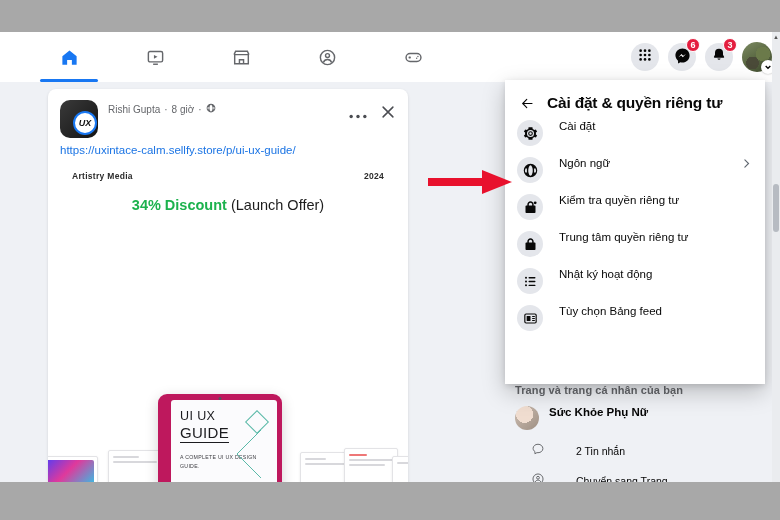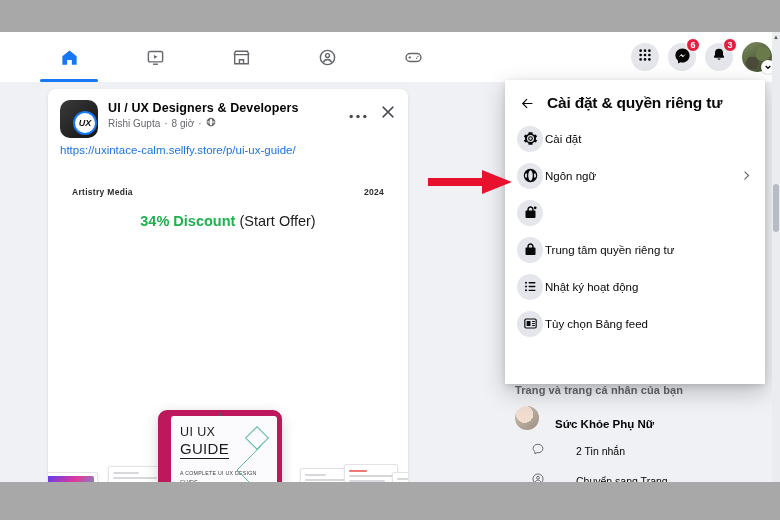--- a/index.html
+++ b/index.html
@@ -97,21 +97,21 @@
   .post-actions { display: flex; align-items: center; gap: 13px; padding-top: 4px; }
   .post-actions span { cursor: pointer; color: #444; }
   .post-link {
     padding: 6px 12px 9px 12px;
     font-size: 11.5px; color: #1b74e4; cursor: pointer;
     word-break: break-all;
   }
 
   
   .creative {
-    position: absolute; left: 0; top: 86px; width: 360px; height: 339px;
+    position: absolute; left: 0; top: 70px; width: 360px; height: 339px;
     background: #fff; overflow: hidden;
   }
   .cr-row {
     display: flex; justify-content: space-between;
     padding: 12px 24px 0 24px;
     font-size: 8.5px; font-weight: bold; color: #2b2b2b; letter-spacing: .3px;
   }
   .cr-head {
     margin-top: 24px; text-align: center;
     font-size: 29px; line-height: 1.12; font-weight: bold; color: #080808;
@@ -153,37 +153,37 @@
     position: absolute; left: 505px; top: 48px;
     width: 260px; height: 304px;
     background: #fff; border-radius: 0;
     box-shadow: 0 8px 22px rgba(0,0,0,.22), 0 2px 6px rgba(0,0,0,.12);
     overflow: hidden; padding: 8px 6px;
   }
   .fly-head { display: flex; align-items: center; gap: 10px; padding: 6px 6px 8px 6px; }
   .fly-back { width: 20px; display: flex; justify-content: center; cursor: pointer; }
   .fly-title { font-size: 15.5px; font-weight: bold; color: #080808; letter-spacing: -.2px; }
   .fly-item {
-    display: flex; align-items: center; gap: 2px;
+    display: flex; gap: 16px;
     height: 37px; padding: 0 6px; border-radius: 6px; cursor: pointer;
   }
   .fly-ic {
     width: 26px; height: 26px; border-radius: 50%; background: #e4e6eb;
     display: flex; align-items: center; justify-content: center; flex: 0 0 auto;
   }
   .fly-label { font-size: 11.5px; color: #080808; flex: 1 1 auto; }
   .fly-chev { color: #606770; display: flex; }
 
   
   .rail { position: absolute; left: 505px; top: 352px; width: 268px; }
   .rail-head {
     font-size: 11px; font-weight: bold; color: #65676b;
     padding: 0 10px 4px 10px; letter-spacing: .1px;
   }
-  .rail-page { display: flex; align-items: flex-end; gap: 16px; padding: 6px 10px; cursor: pointer; }
+  .rail-page { display: flex; align-items: flex-start; gap: 10px; padding: 6px 10px; cursor: pointer; }
   .rail-page-av {
     width: 24px; height: 24px; border-radius: 50%;
     background: radial-gradient(circle at 40% 35%, #f0ddd0 0 40%, transparent 40%),
                 linear-gradient(140deg, #cfc0b4 0%, #9e8f83 100%);
   }
   .rail-page-name { font-size: 11.5px; font-weight: bold; color: #050505; }
   .rail-sub { display: flex; align-items: center; gap: 11px; padding: 6px 10px 6px 26px; cursor: pointer; }
   .rail-sub-label { font-size: 10.5px; color: #050505; margin-left: 20px; }
 
   
@@ -300,21 +300,20 @@
       </div>
     </div>
   </div>
 
   <div class="post-card">
     <div class="post-head">
       <div class="post-avatar">
         <span class="ux-badge">UX</span>
       </div>
       <div class="post-meta">
-        <div class="post-title">UI / UX Designers &amp; Developers</div>
         <div class="post-sub">
           <span>Rishi Gupta</span>
           <span>·</span>
           <span>8 giờ</span>
           <span>·</span>
           <span>
             <svg width="10" height="10" viewBox="0 0 16 16" fill="#65676b">
                 <path d="M8 1a7 7 0 1 0 0 14A7 7 0 0 0 8 1zm0 1.6c.9 0 1.9 1.5 2.2 3.6H5.8C6.1 4.1 7.1 2.6 8 2.6zM4.2 6.2c-.1.6-.1 1.2-.1 1.8s0 1.2.1 1.8H2.8a5.4 5.4 0 0 1 0-3.6zm1.4 0h4.8c.1.6.1 1.2.1 1.8s0 1.2-.1 1.8H5.6A13 13 0 0 1 5.5 8c0-.6 0-1.2.1-1.8zm6.2 0h1.4a5.4 5.4 0 0 1 0 3.6h-1.4c.1-.6.1-1.2.1-1.8s0-1.2-.1-1.8zM8 13.4c-.9 0-1.9-1.5-2.2-3.6h4.4c-.3 2.1-1.3 3.6-2.2 3.6z"></path>
               </svg>
           </span>
@@ -340,21 +339,21 @@
 
     <div class="creative">
       <div class="cr-row">
         <span>Artistry Media</span>
         <span>2024</span>
       </div>
 
 
       <div class="cr-disc">
         <b>34% Discount</b>
-        <span>(Start Offer)</span>
+        <span>(Launch Offer)</span>
       </div>
 
       <div class="tablet-stage">
         <div class="thumb" style="left:-6px;width:56px;height:42px;">
           <div style="height:26px;margin:3px;border-radius:2px;background:linear-gradient(135deg,#5b3df0,#e0399b 45%,#2fc3e8);"></div>
 
         </div>
         <div class="thumb" style="left:60px;width:54px;height:48px;">
           <div class="ln" style="width:50%;margin-top:5px;"></div>
           <div class="ln" style="width:85%"></div>
@@ -458,20 +457,21 @@
       </span>
     </div>
 
     <div class="fly-item">
       <span class="fly-ic">
         <svg width="15" height="15" viewBox="0 0 18 18" fill="#080808">
             <path d="M9 1.4c-2.1 0-3.8 1.7-3.8 3.8v1.4H4c-.6 0-1 .45-1 1v7c0 .55.4 1 1 1h10c.6 0 1-.45 1-1v-7c0-.55-.4-1-1-1h-1.2V5.2c0-2.1-1.7-3.8-3.8-3.8zm0 1.8c1.1 0 2 .9 2 2v1.4H7V5.2c0-1.1.9-2 2-2z"></path>
             <circle cx="14.6" cy="3.4" r="1.7"></circle>
           </svg>
       </span>
+      <span class="fly-label">Kiểm tra quyền riêng tư</span>
     </div>
 
     <div class="fly-item">
       <span class="fly-ic">
         <svg width="15" height="15" viewBox="0 0 18 18" fill="#080808">
             <path d="M9 1.4c-2.1 0-3.8 1.7-3.8 3.8v1.4H4c-.6 0-1 .45-1 1v7c0 .55.4 1 1 1h10c.6 0 1-.45 1-1v-7c0-.55-.4-1-1-1h-1.2V5.2c0-2.1-1.7-3.8-3.8-3.8zm0 1.8c1.1 0 2 .9 2 2v1.4H7V5.2c0-1.1.9-2 2-2z"></path>
           </svg>
       </span>
       <span class="fly-label">Trung tâm quyền riêng tư</span>
     </div>

